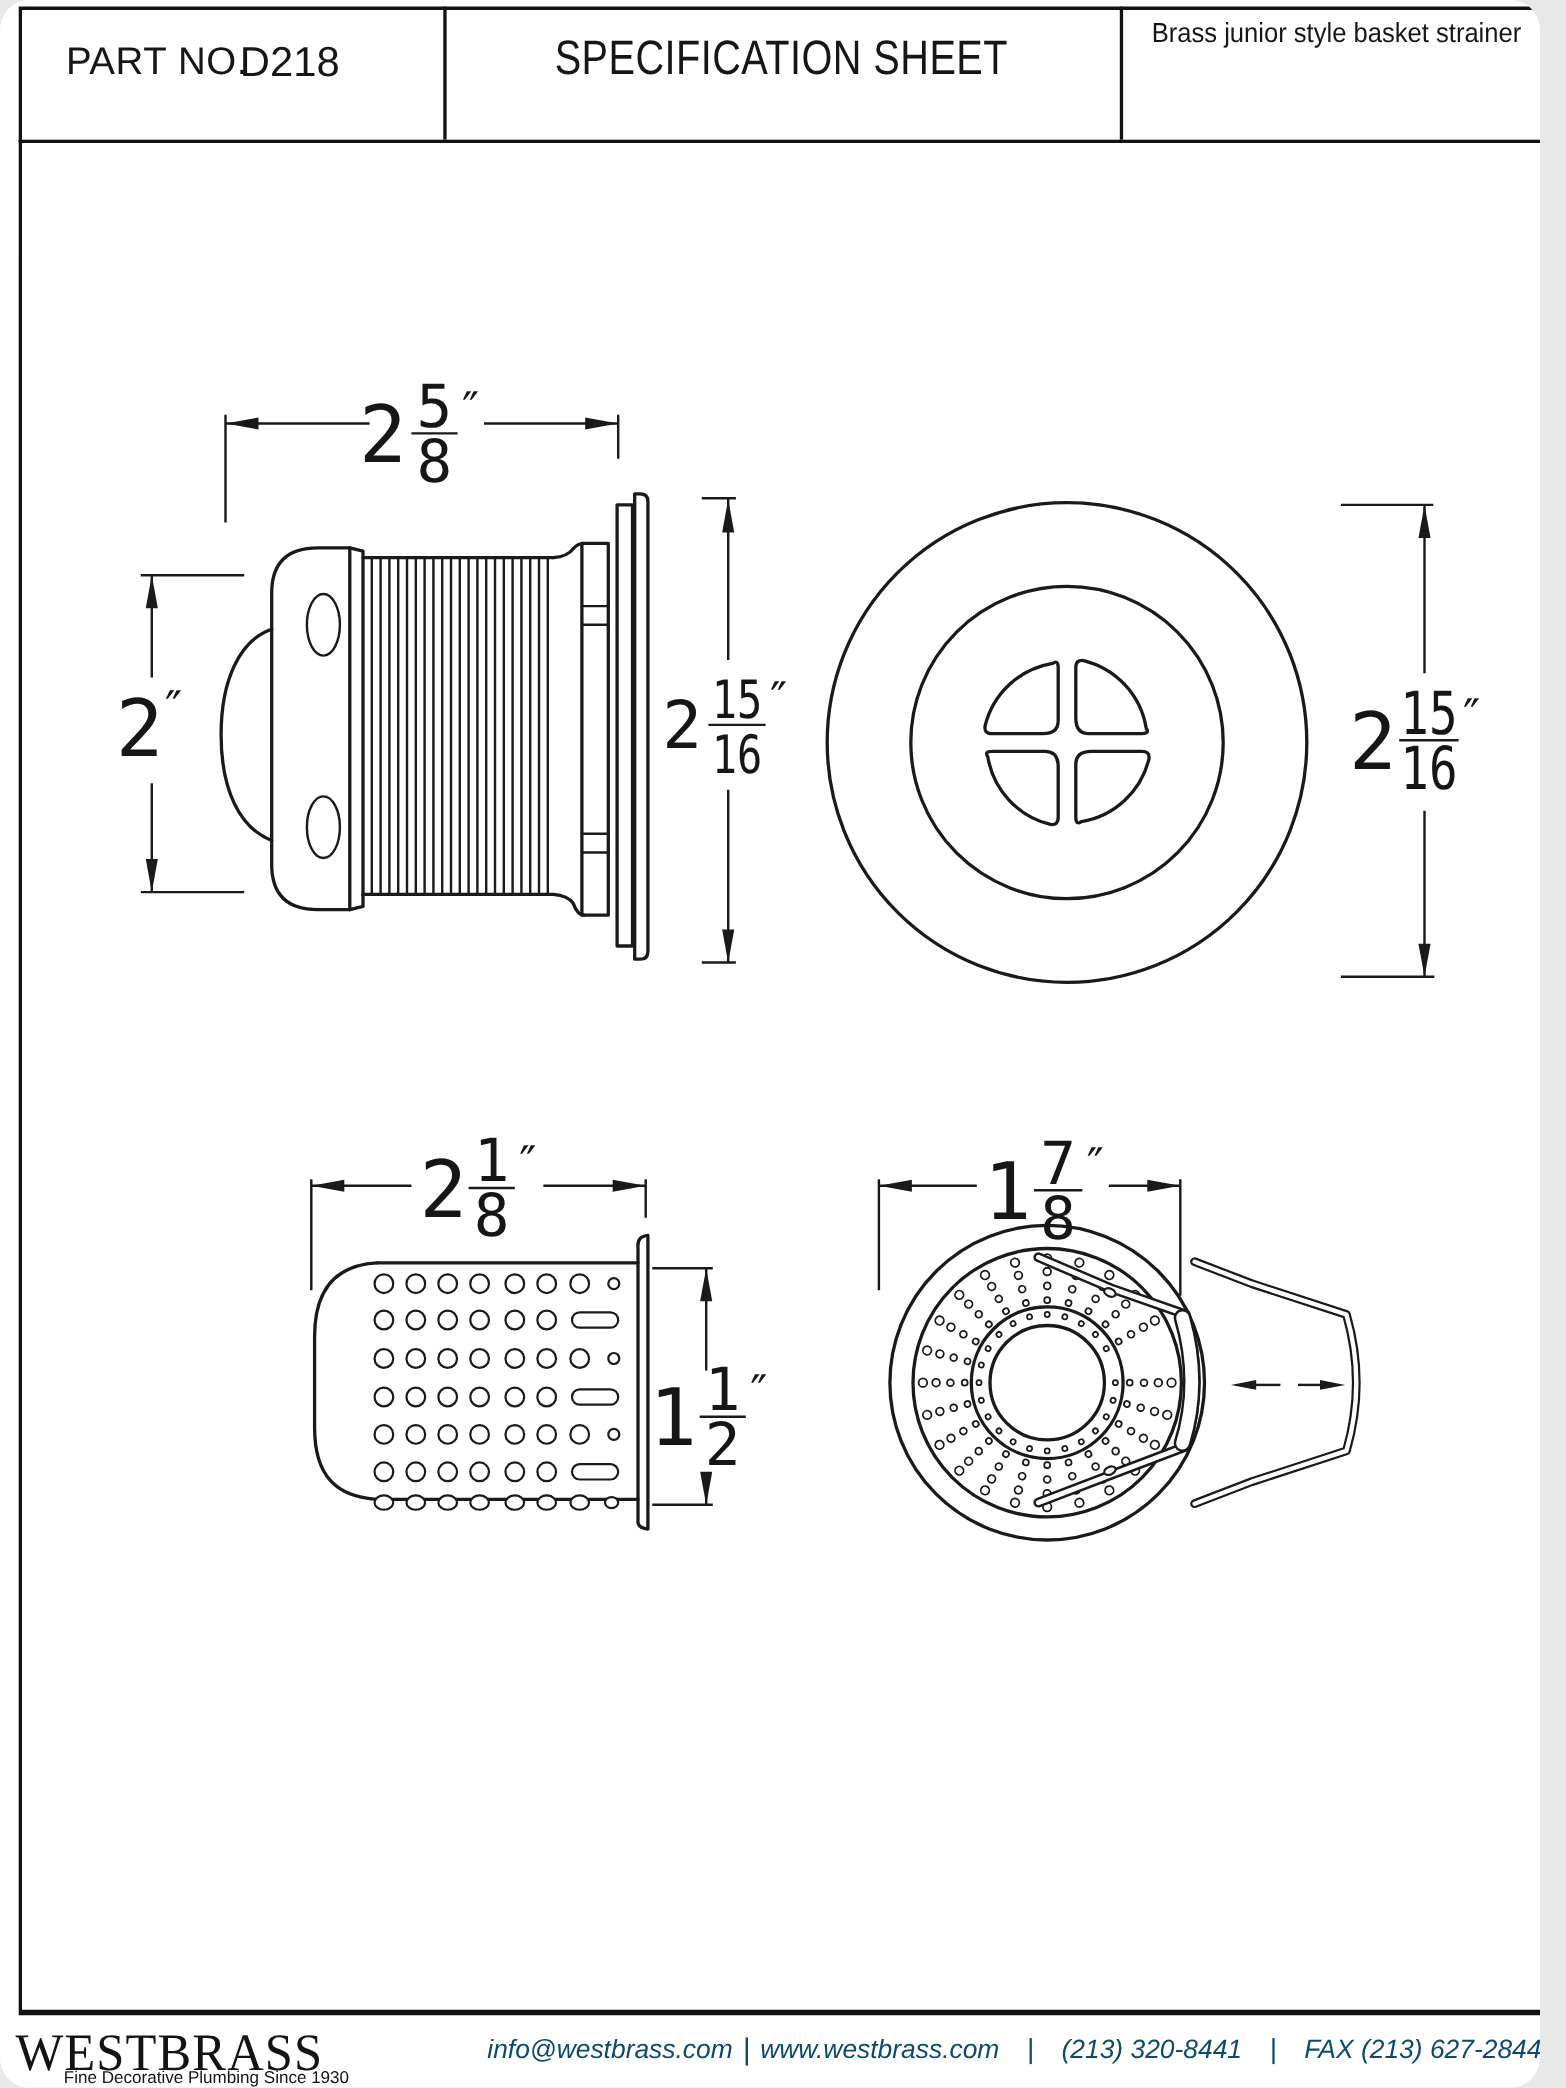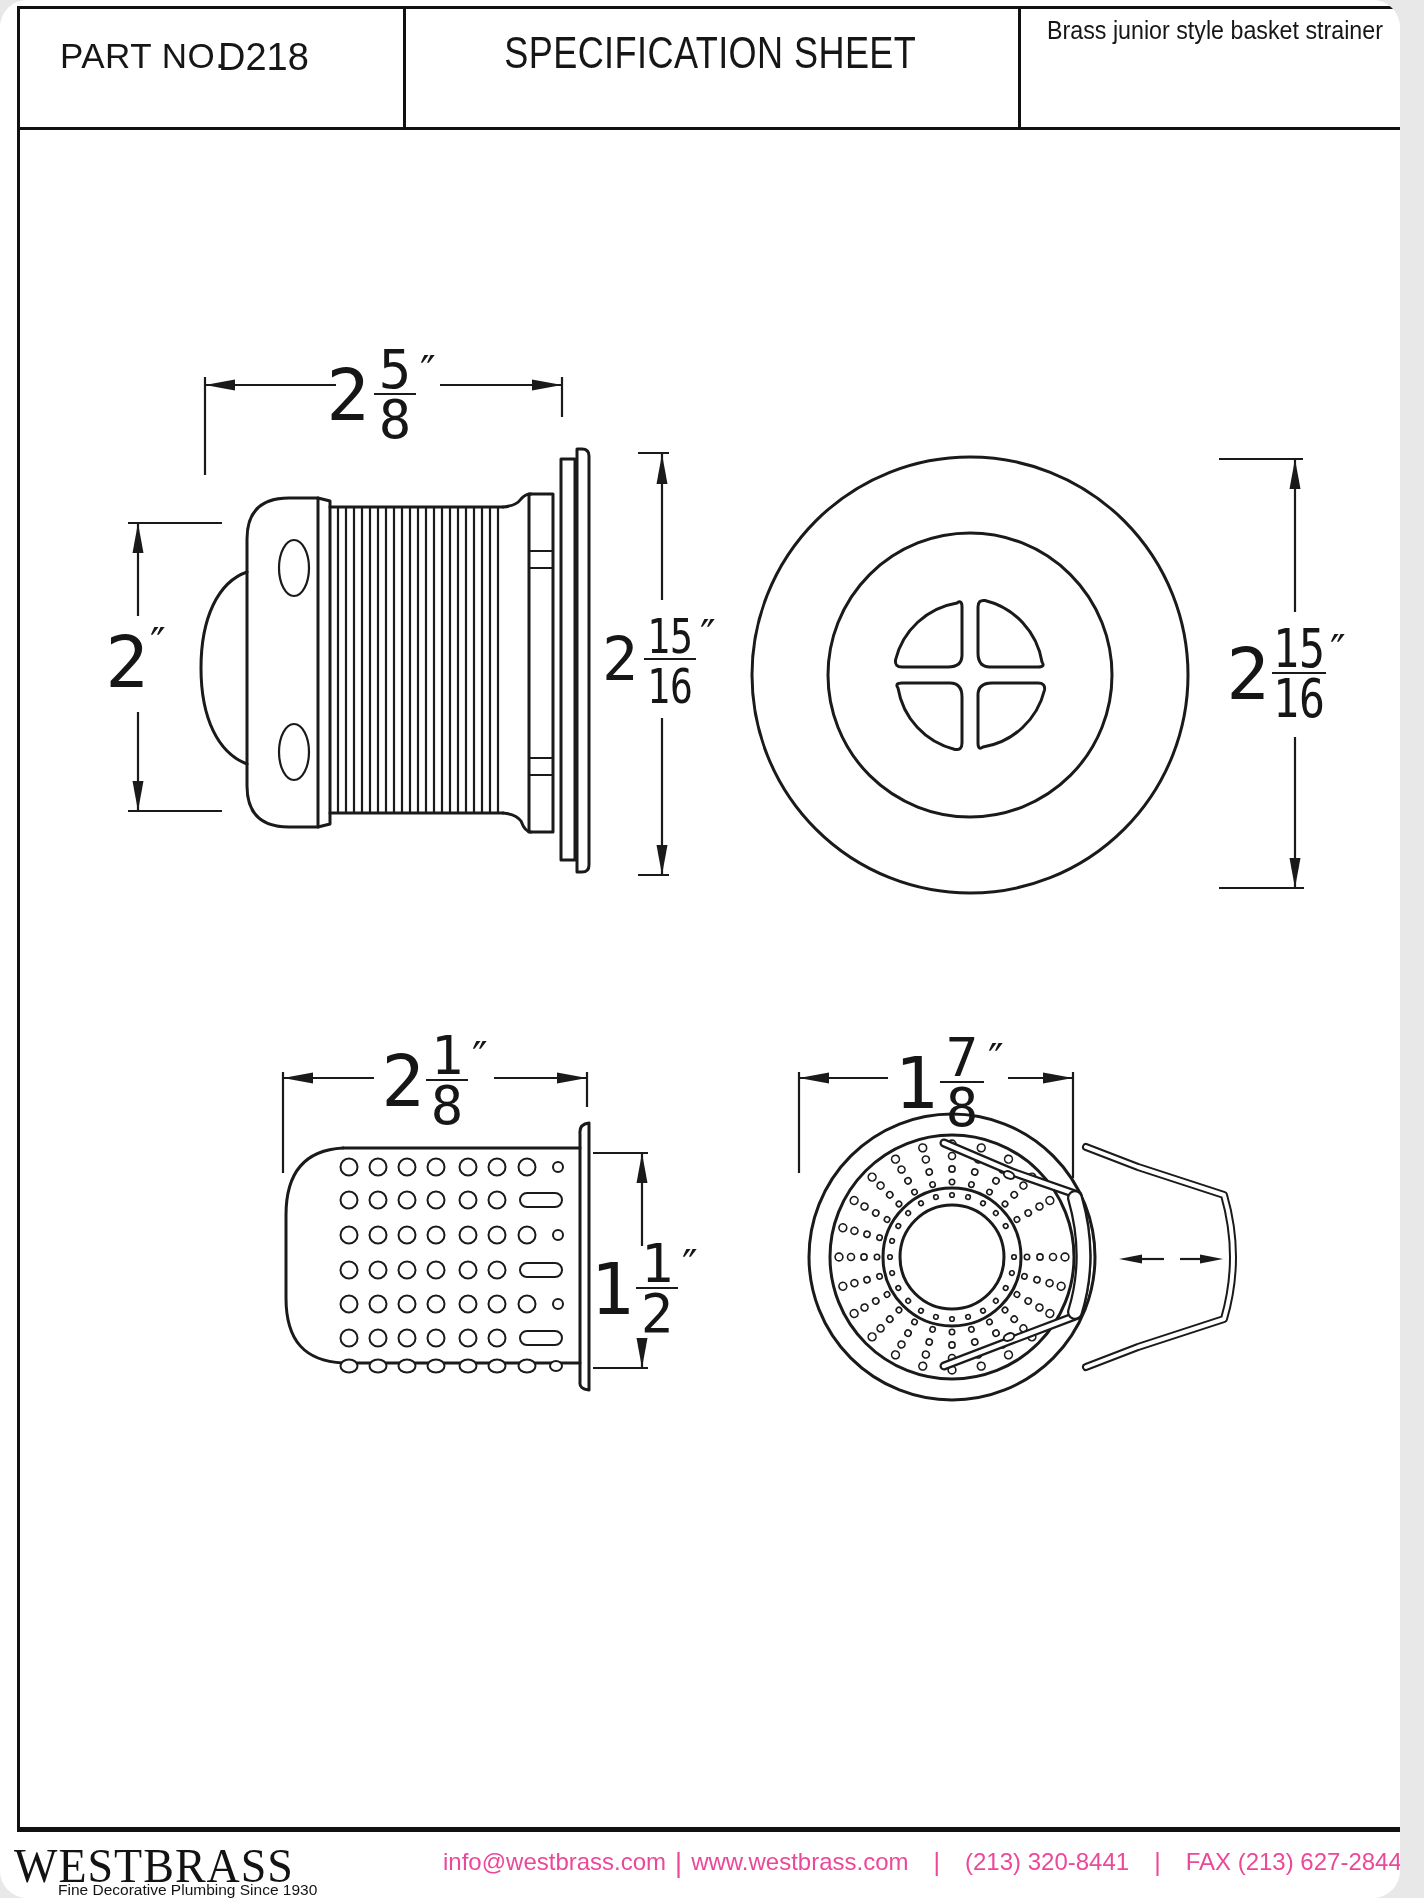--- a/index.html
+++ b/index.html
@@ -41,22 +41,22 @@
   text { fill:#161616; }
   .dw  { font-family:"DejaVu Sans Mono", monospace; font-size:72px; text-anchor:middle; }
   .dwS { font-family:"DejaVu Sans Mono", monospace; font-size:60px; text-anchor:middle; }
   .df  { font-family:"DejaVu Sans Mono", monospace; font-size:54px; text-anchor:middle; }
   .dfS { font-family:"DejaVu Sans Mono", monospace; font-size:48px; text-anchor:middle; }
   .dp  { font-family:"DejaVu Sans", sans-serif; font-size:42px; text-anchor:start; }
   
   .brand { position:absolute; left:14px; top:1838px; font-family:"Liberation Serif", serif;
     font-size:46px; letter-spacing:1px; color:#131313; transform:scaleY(1.04); transform-origin:left top; }
   .tagline { position:absolute; left:58px; top:1881px; font-size:15.5px; color:#131313; }
-  .contact { position:absolute; left:443px; top:1848px; font-size:24px; color:#ec4899;
-    display:flex; align-items:flex-start; white-space:nowrap; }
+  .contact { position:absolute; left:443px; top:1848px; font-size:24px; color:#0c4a6e;
+    display:flex; align-items:center; white-space:nowrap;font-style:italic; }
   .contact .sep1 { margin:0 9px; font-size:27px; font-weight:300; }
   .contact .sep2 { margin:0 25px; font-size:25px; font-weight:300; }
 </style>
 </head>
 <body>
 
 <div class="sheet">
 
   <div class="header-row">
     <div class="part-cell">

